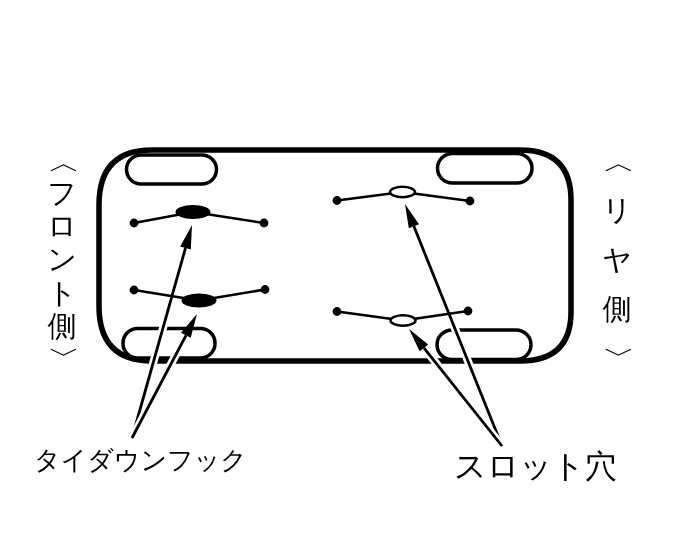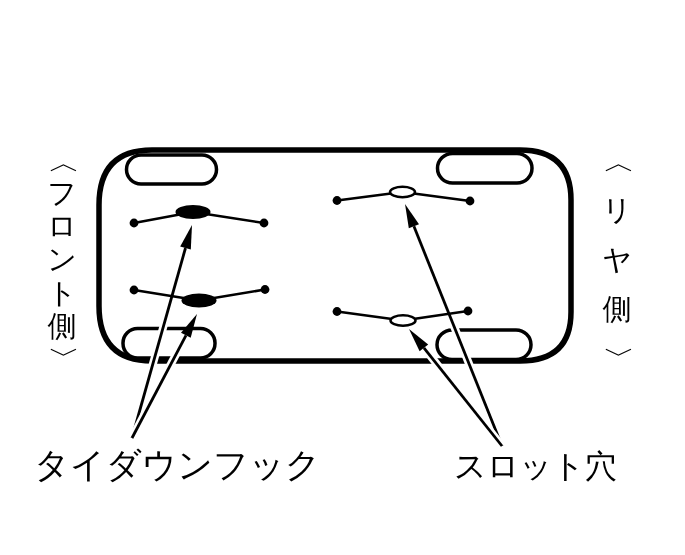--- a/index.html
+++ b/index.html
@@ -23,21 +23,21 @@
 
   
   .hlabel {
     position: absolute;
     color: var(--ink);
     font-size: 32px;
     line-height: 1.05;
     white-space: nowrap;
     letter-spacing: 0px;
   }
-  .hlabel.tiedown { left: 34px;  top: 447px; font-size: 35px; }
+  .hlabel.tiedown { left: 34px;  top: 447px; font-size: 26px; }
   .hlabel.slot    { left: 454px; top: 450px; font-size: 32px; }
 
   
   .vlabel {
     position: absolute;
     top: 145px;
     height: 230px;
     width: 36px;
     display: flex;
     flex-direction: column;

